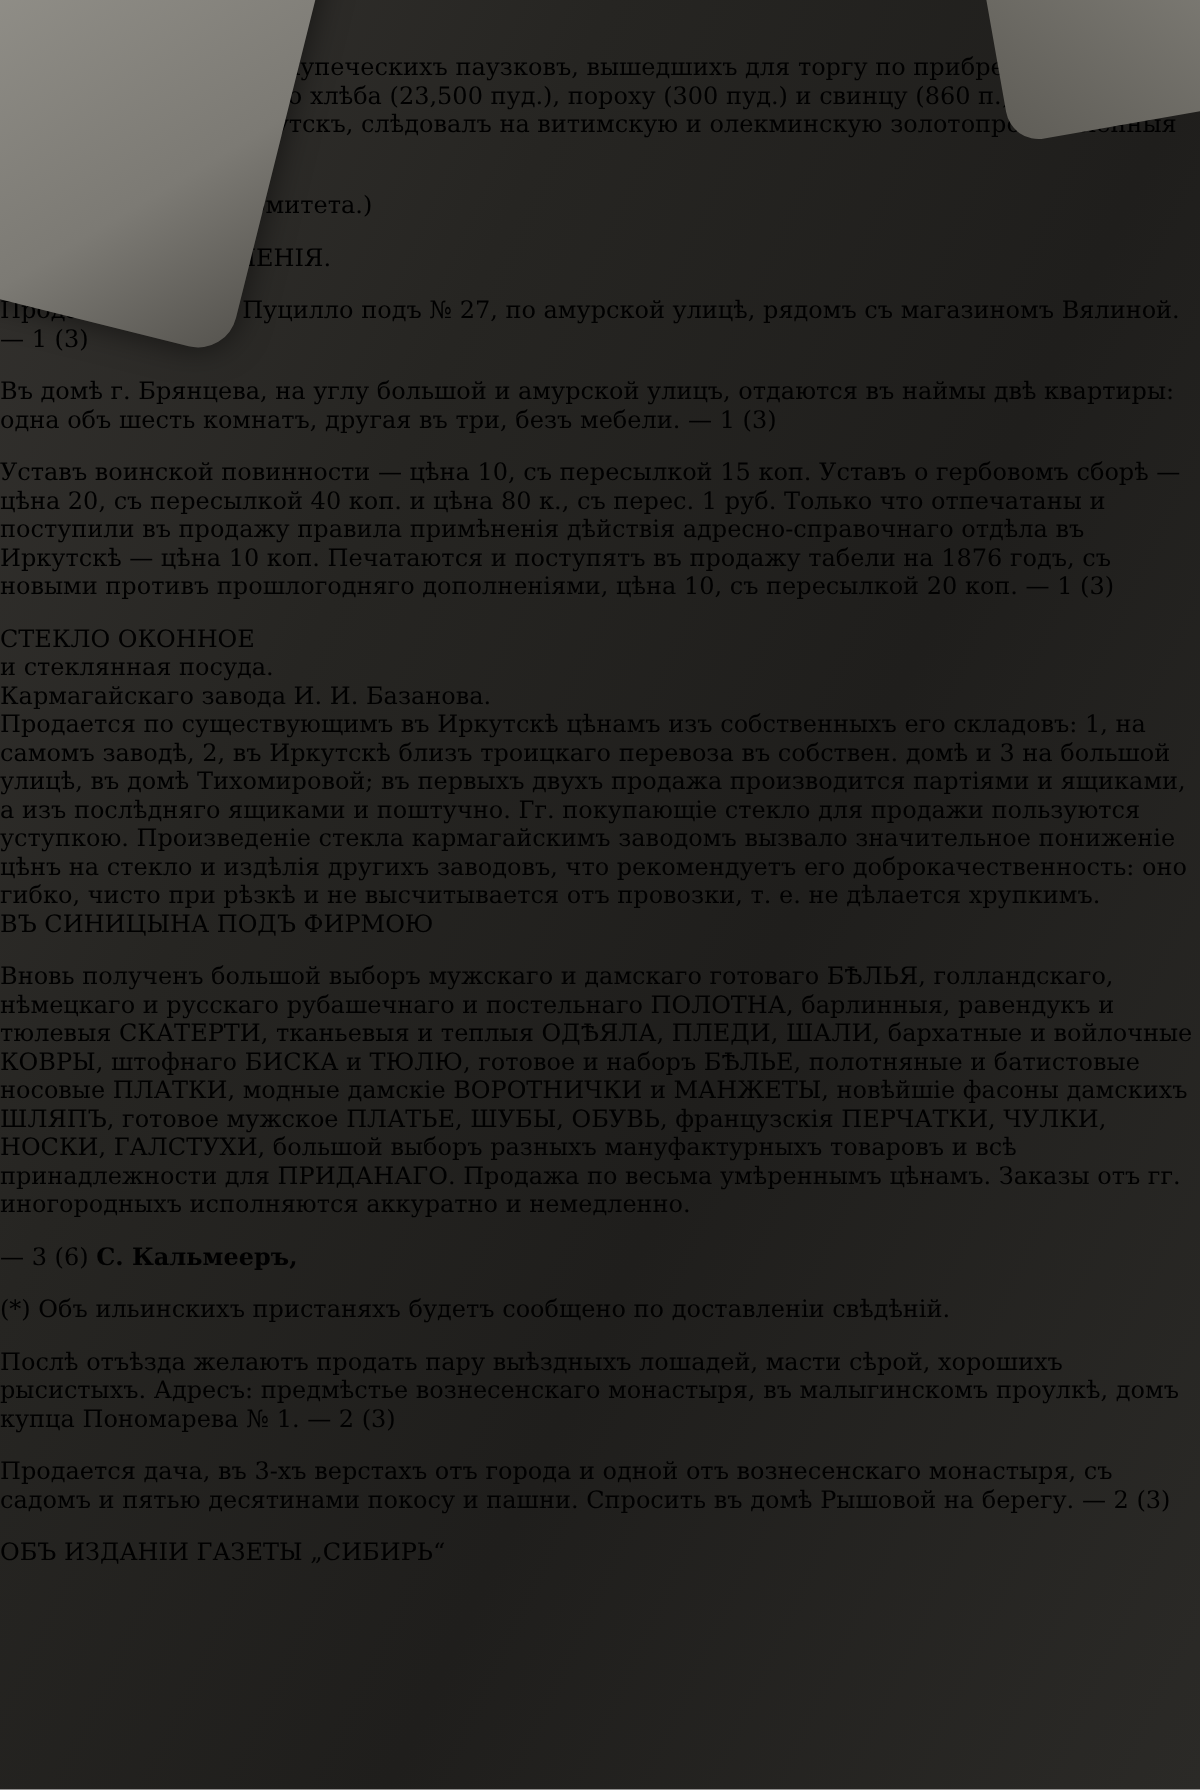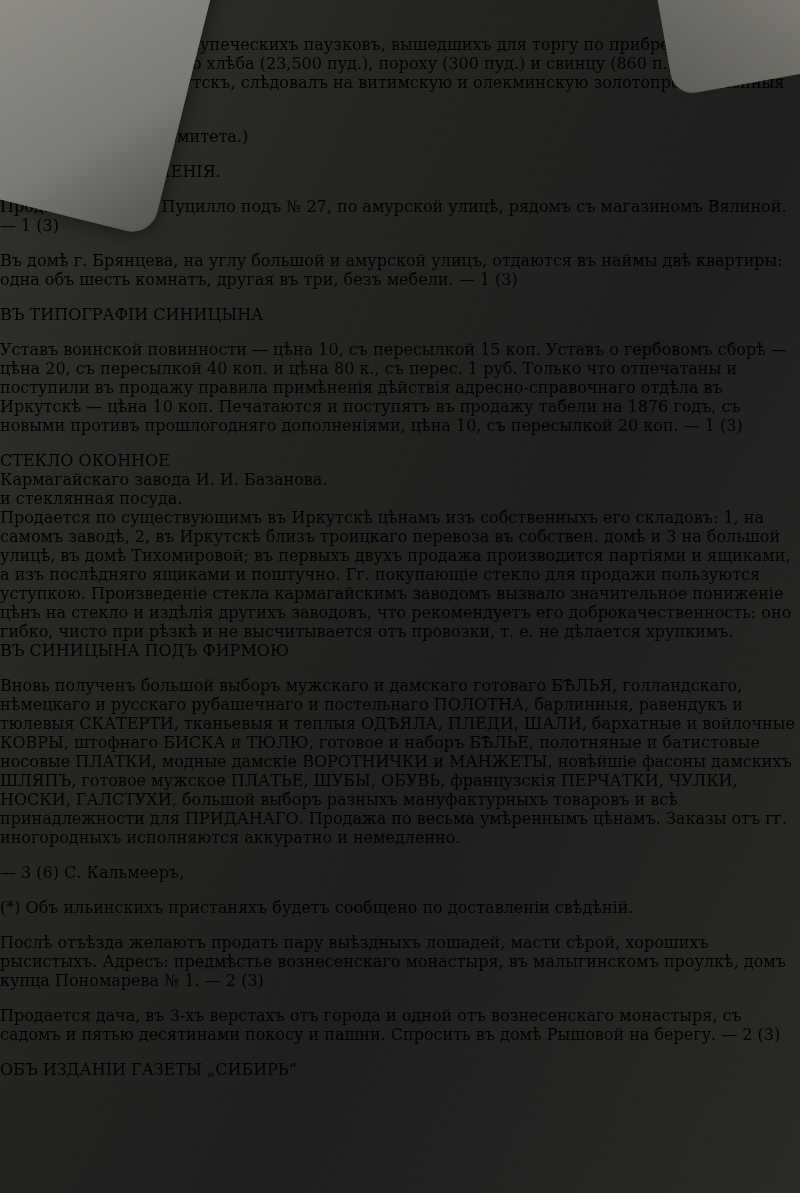--- a/index.html
+++ b/index.html
@@ -90,39 +90,38 @@
         <div class="srule"></div>
 
         <div class="sechead">ЧАСТНЫЯ ОБЪЯВЛЕНІЯ.</div>
 
         <p>Продается домъ г. Пуцилло подъ № 27, по амурской улицѣ, рядомъ съ магазиномъ Вялиной. — 1  (3)</p>
         <div class="srule"></div>
 
         <p>Въ домѣ г. Брянцева, на углу большой и амурской улицъ, отдаются въ наймы двѣ квартиры: одна объ шесть комнатъ, другая въ три, безъ мебели. — 1  (3)</p>
         <div class="srule"></div>
 
-        <div class="adhead">ВЪ ТИПОГРАФІИ СИНИЦЫНА</div>
         <p class="faded">Уставъ воинской повинности — цѣна 10, съ пересылкой 15 коп. Уставъ о гербовомъ сборѣ — цѣна 20, съ пересылкой 40 коп. и цѣна 80 к., съ перес. 1 руб. Только что отпечатаны и поступили въ продажу правила примѣненія дѣйствія адресно-справочнаго отдѣла въ Иркутскѣ — цѣна 10 коп. Печатаются и поступятъ въ продажу табели на 1876 годъ, съ новыми противъ прошлогодняго дополненіями, цѣна 10, съ пересылкой 20 коп. — 1  (3)</p>
         <div class="srule"></div>
 
         <div class="ornate">
           <div class="adhead">СТЕКЛО ОКОННОЕ</div>
+          <div class="adsub">и стеклянная посуда.</div>
           <div class="adsub">Кармагайскаго завода И. И. Базанова.</div>
-          <div class="adsub">и стеклянная посуда.</div>
           <p class="noind" style="margin:0;">Продается по существующимъ въ Иркутскѣ цѣнамъ изъ собственныхъ его складовъ: 1, на самомъ заводѣ, 2, въ Иркутскѣ близъ троицкаго перевоза въ собствен. домѣ и 3 на большой улицѣ, въ домѣ Тихомировой; въ первыхъ двухъ продажа производится партіями и ящиками, а изъ послѣдняго ящиками и поштучно. Гг. покупающіе стекло для продажи пользуются уступкою. Произведеніе стекла кармагайскимъ заводомъ вызвало значительное пониженіе цѣнъ на стекло и издѣлія другихъ заводовъ, что рекомендуетъ его доброкачественность: оно гибко, чисто при рѣзкѣ и не высчитывается отъ провозки, т. е. не дѣлается хрупкимъ.</p>
         </div>
         <div class="srule"></div>
 
         <div class="srule"></div>
 
         <div class="adhead">ВЪ СИНИЦЫНА ПОДЪ ФИРМОЮ</div>
         <p>Вновь полученъ большой выборъ мужскаго и дамскаго готоваго БѢЛЬЯ, голландскаго, нѣмецкаго и русскаго рубашечнаго и постельнаго ПОЛОТНА, барлинныя, равендукъ и тюлевыя СКАТЕРТИ, тканьевыя и теплыя ОДѢЯЛА, ПЛЕДИ, ШАЛИ, бархатные и войлочные КОВРЫ, штофнаго БИСКА и ТЮЛЮ, готовое и наборъ БѢЛЬЕ, полотняные и батистовые носовые ПЛАТКИ, модные дамскіе ВОРОТНИЧКИ и МАНЖЕТЫ, новѣйшіе фасоны дамскихъ ШЛЯПЪ, готовое мужское ПЛАТЬЕ, ШУБЫ, ОБУВЬ, французскія ПЕРЧАТКИ, ЧУЛКИ, НОСКИ, ГАЛСТУХИ, большой выборъ разныхъ мануфактурныхъ товаровъ и всѣ принадлежности для ПРИДАНАГО. Продажа по весьма умѣреннымъ цѣнамъ. Заказы отъ гг. иногородныхъ исполняются аккуратно и немедленно.</p>
         <div class="sigrow">
           <span>— 3  (6)</span>
-          <span style="font-weight:normal;margin-top:48px;">С. Кальмееръ,</span>
+          <span style="font-weight:bold;margin-top:48px;">С. Кальмееръ,</span>
         </div>
 
         <div class="fnrule"></div>
         <p class="footnote">(*) Объ ильинскихъ пристаняхъ будетъ сообщено по доставленіи свѣдѣній.</p>
       </div>
 
       <div class="divider"></div>
 
       <div class="col right">
         <p>Послѣ отъѣзда желаютъ продать пару выѣздныхъ лошадей, масти сѣрой, хорошихъ рысистыхъ. Адресъ: предмѣстье вознесенскаго монастыря, въ малыгинскомъ проулкѣ, домъ купца Пономарева № 1. — 2  (3)</p>

